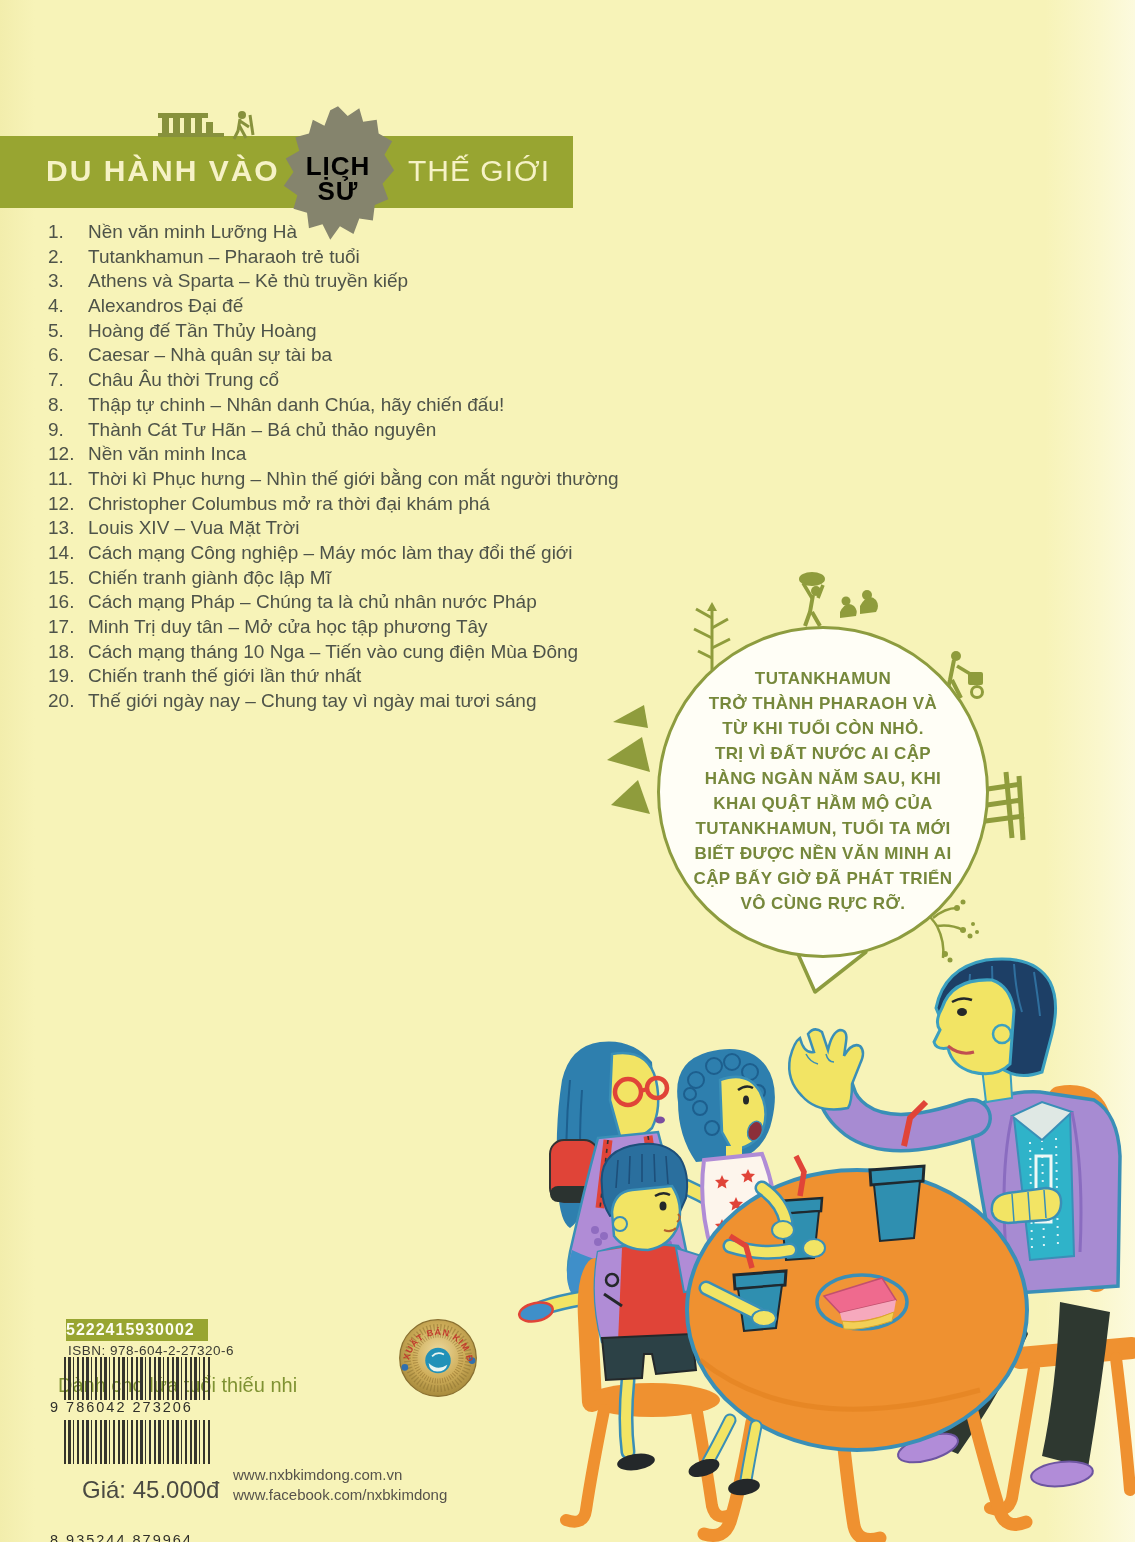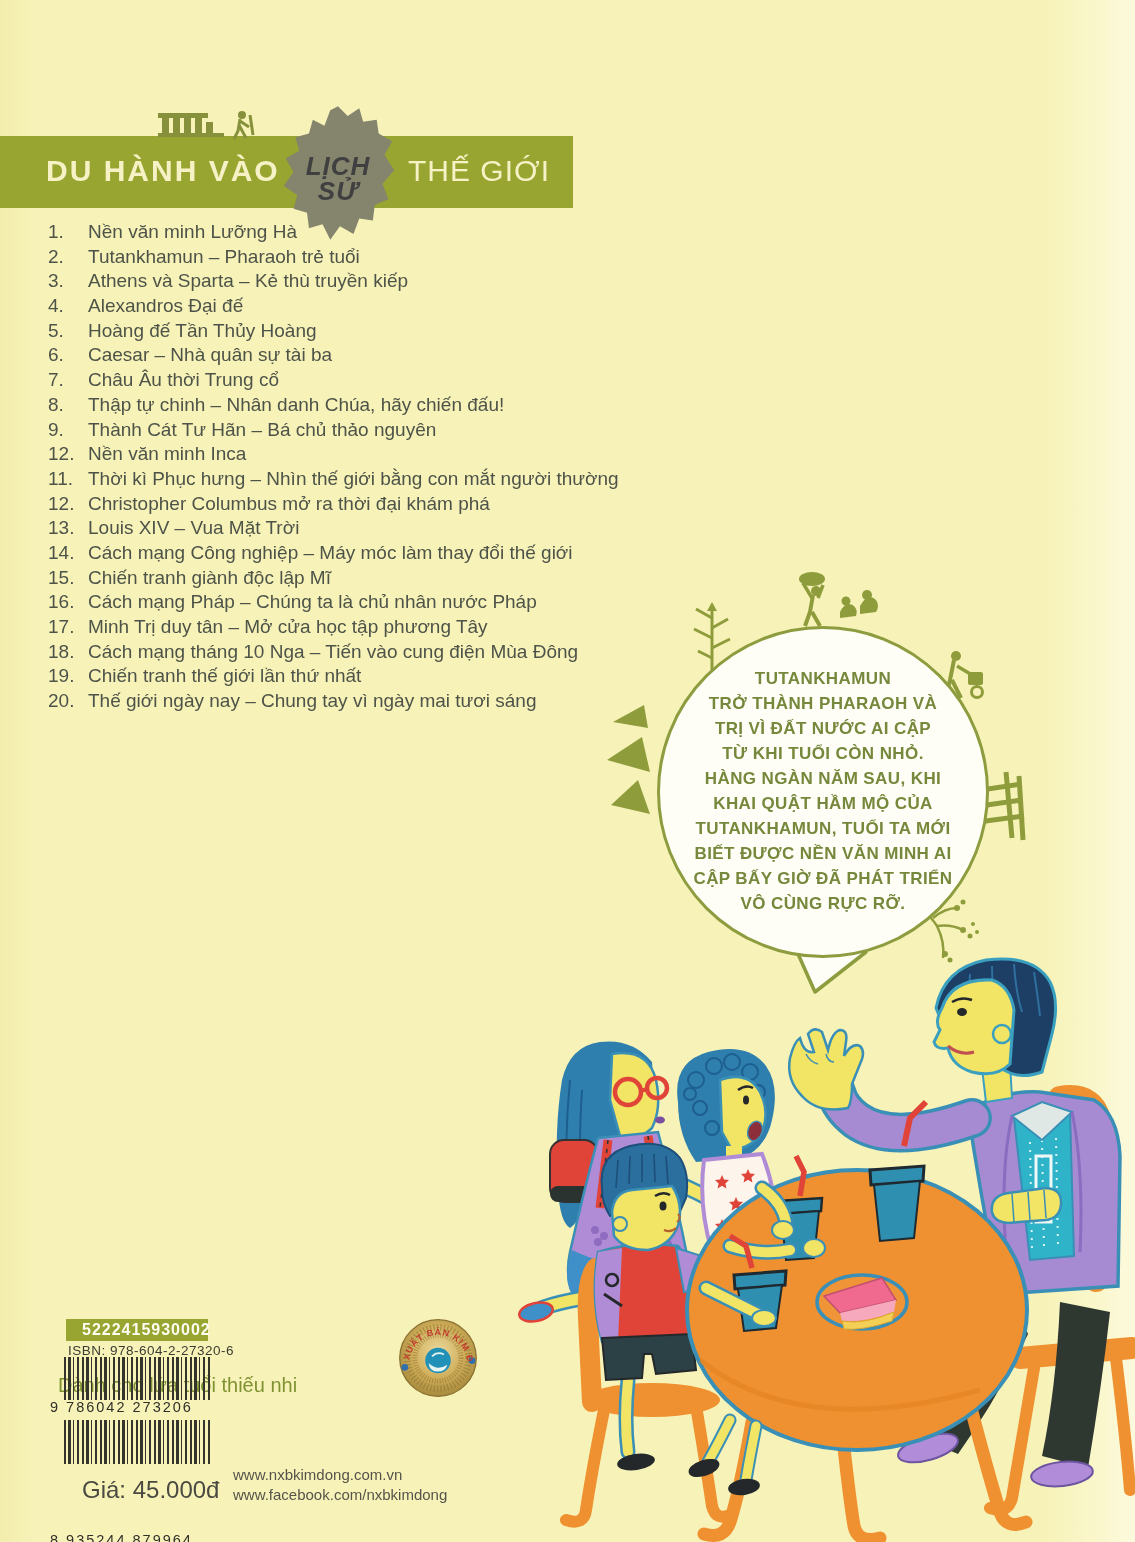--- a/index.html
+++ b/index.html
@@ -12,41 +12,41 @@
   .title{position:absolute;left:44px;top:40px;font-size:36px;font-weight:700;
          color:#333a52;letter-spacing:0.5px;white-space:nowrap;}
   .banner{position:absolute;left:0;top:136px;width:573px;height:72px;background:#98a531;}
   .banner-left{position:absolute;left:46px;top:18px;font-size:30px;font-weight:700;
          color:#f6f2c6;letter-spacing:2px;white-space:nowrap;}
   .banner-right{position:absolute;left:408px;top:18px;font-size:30px;font-weight:400;
          color:#f6f2c6;letter-spacing:1px;white-space:nowrap;}
   .ruins{position:absolute;left:156px;top:-27px;}
   .globe{position:absolute;left:278px;top:-36px;width:120px;height:150px;}
   .globe-label{position:absolute;left:0;top:54px;width:120px;text-align:center;
-         font-size:26px;line-height:25px;font-weight:700;color:#404040;letter-spacing:1px;font-style:italic;}
+         font-size:26px;line-height:25px;font-weight:700;color:#000000;letter-spacing:1px;}
   
   .books{position:absolute;left:48px;top:221px;margin:0;padding:0;list-style:none;
          font-size:19px;color:#4e5349;}
   .books li{height:24.7px;display:flex;align-items:baseline;}
   .bnum{width:40px;flex:0 0 40px;}
   
   .tail{position:absolute;left:770px;top:928px;}
   .bubble{position:absolute;left:657px;top:626px;width:332px;height:332px;
          box-sizing:border-box;background:#fffef6;border:3.5px solid #8d9c3f;
          border-radius:50%;text-align:center;padding-top:37px;}
   .bubble p{margin:0;font-size:17px;line-height:25px;font-weight:700;
          color:#76883b;letter-spacing:0.4px;white-space:nowrap;}
   .dec{position:absolute;}
   
   .scene{position:absolute;left:500px;top:950px;}
   
   .audience{position:absolute;left:58px;top:1374px;font-size:20px;font-weight:400;color:#7f9232;}
   .code-badge{position:absolute;left:66px;top:1319px;width:142px;height:22px;background:#98a531;
          color:#fdfdf2;font-size:16px;font-weight:700;letter-spacing:1px;
-         display:flex;align-items:center;padding-left:16px;box-sizing:border-box;}
+         display:flex;align-items:center;padding-left:0;box-sizing:border-box;}
   .isbn{position:absolute;left:68px;top:1343px;font-size:13.5px;color:#3b3b33;letter-spacing:0.5px;}
   .bc{position:absolute;width:146px;height:43px;
       background:repeating-linear-gradient(90deg,#35342c 0 2px,rgba(0,0,0,0) 2px 4px,
         #35342c 4px 7px,rgba(0,0,0,0) 7px 9px,#35342c 9px 10px,rgba(0,0,0,0) 10px 13px,
         #35342c 13px 15px,rgba(0,0,0,0) 15px 18px);}
   .bc1{left:64px;top:1357px;}
   .bc2{left:64px;top:1420px;height:44px;}
   .bcnum{position:absolute;left:50px;width:170px;font-size:14.5px;color:#2f2f2a;letter-spacing:2px;white-space:nowrap;}
   .bcnum1{top:1399px;}
   .bcnum2{top:1532px;}
@@ -232,22 +232,22 @@
         <circle cx="84" cy="42" r="2"></circle>
     </g>
   </svg>
 
   <svg class="tail" width="120" height="80" viewBox="0 0 120 80">
     <polygon points="20,8 96,24 45,64" fill="#fffef6" stroke="#8d9c3f" stroke-width="3.5" stroke-linejoin="round"></polygon>
   </svg>
   <div class="bubble">
     <p>TUTANKHAMUN</p>
     <p>TRỞ THÀNH PHARAOH VÀ</p>
+    <p>TỪ KHI TUỔI CÒN NHỎ.</p>
     <p>TRỊ VÌ ĐẤT NƯỚC AI CẬP</p>
-    <p>TỪ KHI TUỔI CÒN NHỎ.</p>
     <p>HÀNG NGÀN NĂM SAU, KHI</p>
     <p>KHAI QUẬT HẦM MỘ CỦA</p>
     <p>TUTANKHAMUN, TUỔI TA MỚI</p>
     <p>BIẾT ĐƯỢC NỀN VĂN MINH AI</p>
     <p>CẬP BẤY GIỜ ĐÃ PHÁT TRIỂN</p>
     <p>VÔ CÙNG RỰC RỠ.</p>
   </div>
 
   <svg class="scene" width="635" height="592" viewBox="0 0 635 592">
 

